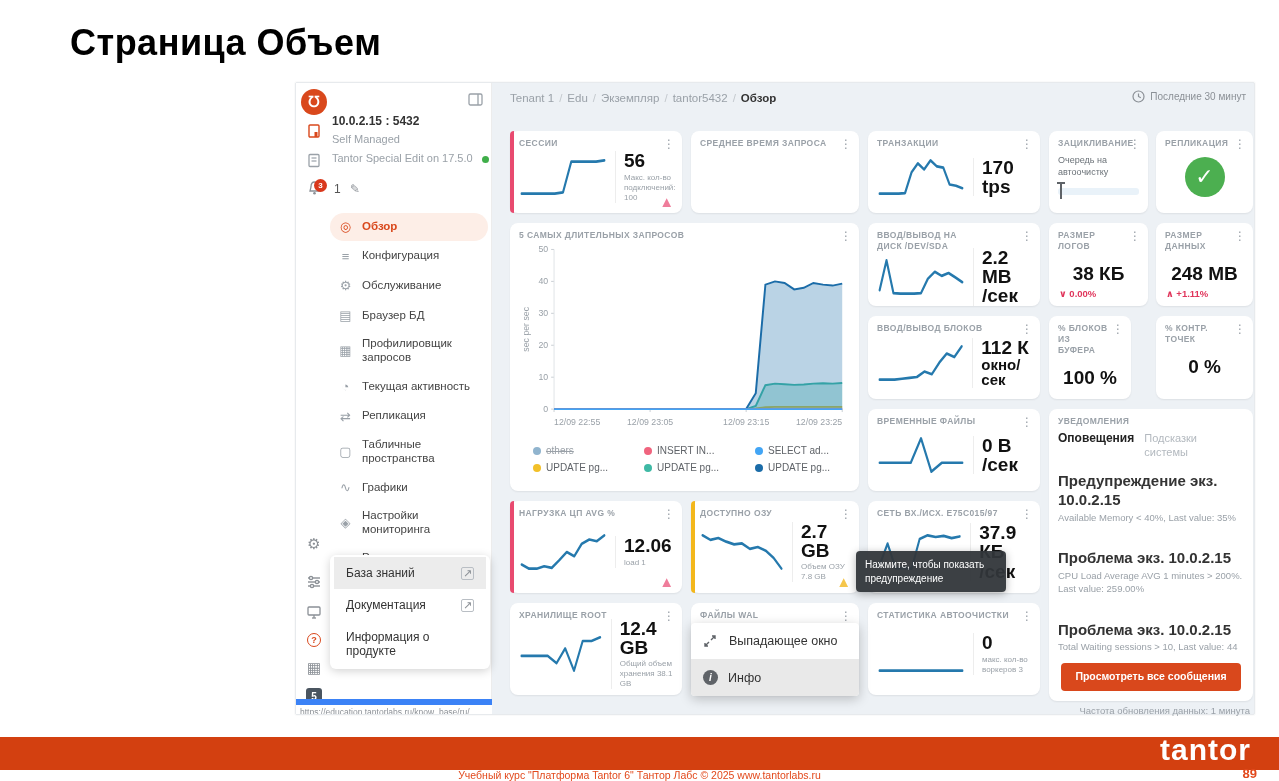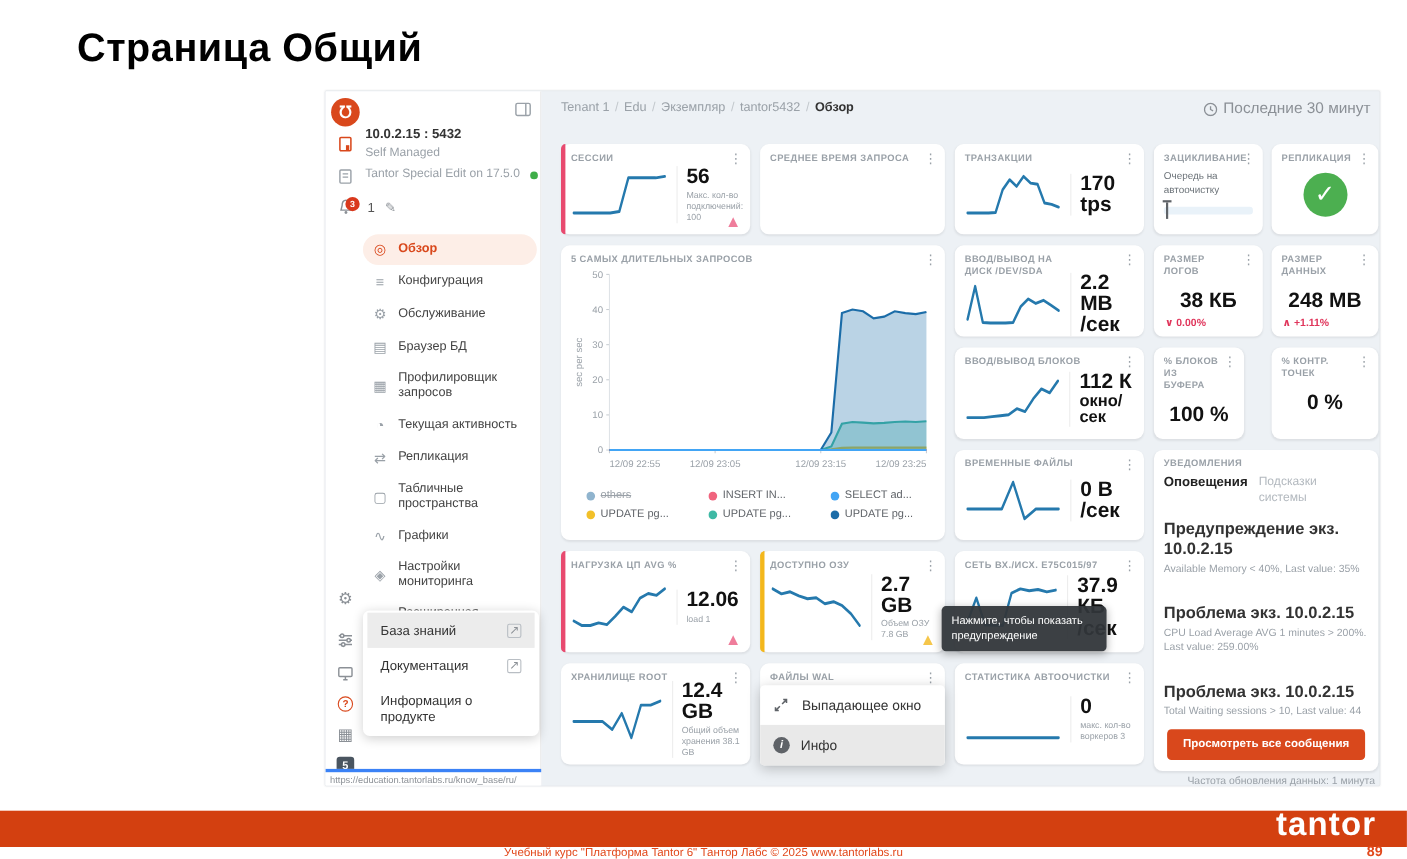--- a/index.html
+++ b/index.html
@@ -30,29 +30,29 @@
       font-size:11.5px;color:#444;line-height:1.2;}
   .mi .ic{color:#9aa1a8;font-size:13px;width:15px;text-align:center;flex:0 0 15px;}
   .mi.active{background:#fdeee7;color:#d9481c;font-weight:700;}
   .mi.active .ic{color:#d9481c;}
   .popup{position:absolute;left:34px;top:472px;width:160px;background:#fff;border-radius:6px;
          box-shadow:0 2px 10px rgba(0,0,0,.18);z-index:30;padding:2px 4px;}
   .popup .pi{display:flex;align-items:center;justify-content:space-between;padding:9px 12px;font-size:12px;color:#333;}
   .popup .pi.hl{background:#ececec;}
   .ext{color:#8b9096;font-size:11px;border:1px solid #b9bec4;border-radius:2px;width:13px;height:13px;
        display:inline-flex;align-items:center;justify-content:center;line-height:1;}
-  .url-bar{position:absolute;left:0;bottom:0;width:196px;height:15px;background:#fff;border-top:3px solid #3b82f6;
+  .url-bar{position:absolute;left:0;bottom:0;width:196px;height:15px;background:#fff;border-top:6px solid #3b82f6;
            font-size:8.5px;color:#8b9096;padding:2px 4px;white-space:nowrap;overflow:hidden;}
 
   
   .main{position:absolute;left:196px;top:0;width:764px;height:100%;}
   .crumbs{position:absolute;left:18px;top:9px;font-size:11.5px;color:#9aa1a8;}
   .crumbs b{color:#333;}
   .crumbs .sep{margin:0 5px;color:#c3c8cd;}
-  .timesel{position:absolute;right:10px;top:7px;font-size:14px;color:#8b9096;display:flex;align-items:flex-end;gap:5px;}
+  .timesel{position:absolute;right:10px;top:7px;font-size:10px;color:#8b9096;display:flex;align-items:center;gap:5px;}
 
   .card{position:absolute;background:#fff;border-radius:8px;box-shadow:0 1px 2px rgba(0,0,0,.07);padding:7px 9px;}
   .card h4{margin:0;font-size:8.5px;font-weight:700;color:#9aa1a8;letter-spacing:.4px;line-height:1.3;padding-right:10px;}
   .kebab{position:absolute;top:7px;right:7px;color:#9aa1a8;font-size:12px;line-height:1;}
   .accent{position:absolute;left:0;top:0;bottom:0;width:4px;border-radius:8px 0 0 8px;}
   .acc-red{background:#e84a6f;} .acc-yellow{background:#f3b71c;}
   .cbody{display:flex;align-items:center;gap:8px;height:calc(100% - 18px);margin-top:3px;}
   .spark{flex:1 1 auto;min-width:0;height:40px;}
   .valwrap{border-left:1px solid #ededed;padding-left:8px;min-width:58px;}
   .val{font-size:19px;font-weight:800;color:#111;line-height:1.02;}
@@ -99,21 +99,21 @@
   .footer-line{position:absolute;left:0;top:769px;width:1279px;text-align:center;font-size:10.5px;color:#e2491c;}
   .page-num{position:absolute;right:22px;top:766px;font-size:13px;color:#e2491c;font-weight:700;}
 
   svg{display:block;}
   .axis-txt{font-size:9px;fill:#9aa1a8;font-family:"Liberation Sans","DejaVu Sans",sans-serif;}
 </style>
 </head>
 <body>
 
 <div class="canvas">
-  <div class="slide-title">Страница Общий</div>
+  <div class="slide-title">Страница Объем</div>
 
   <div class="app">
 
     <div class="sidebar">
       <div class="logo-circle">ᘮ</div>
       <div class="panel-toggle">
         <svg width="15" height="15" viewBox="0 0 15 15">
             <rect x="1" y="2" width="13" height="11" rx="1.5" fill="none" stroke="#9aa1a8" stroke-width="1.3"></rect>
             <line x1="10" y1="2" x2="10" y2="13" stroke="#9aa1a8" stroke-width="1.3"></line>
           </svg>

